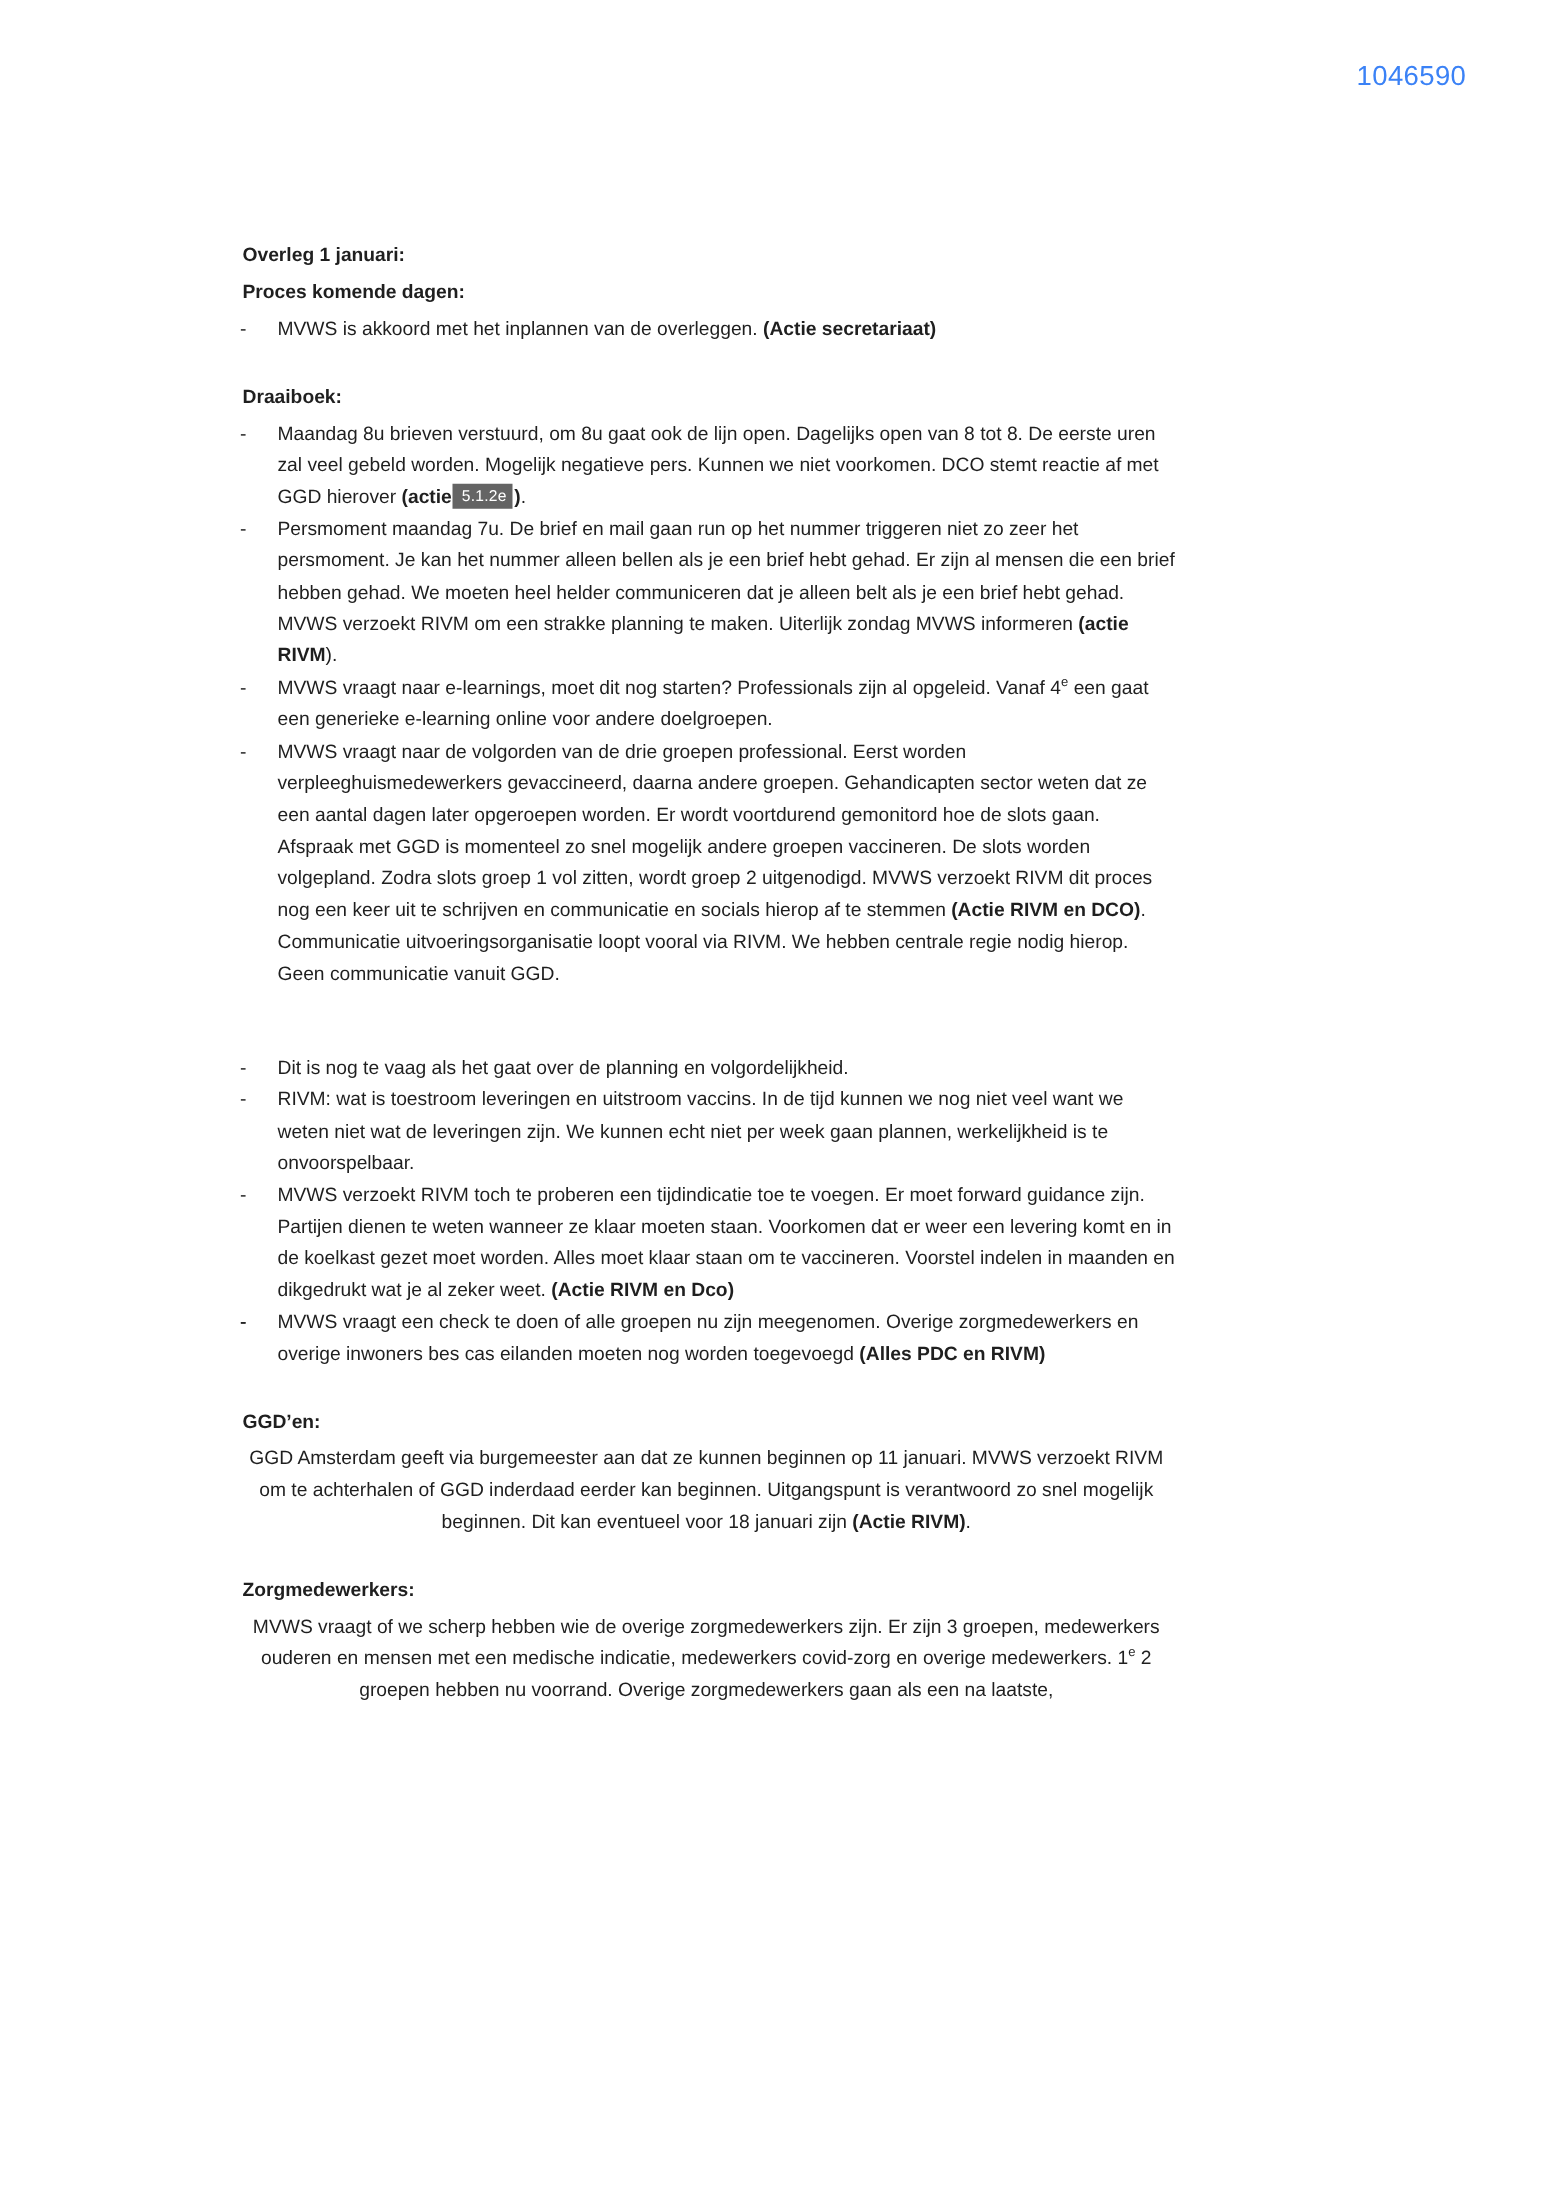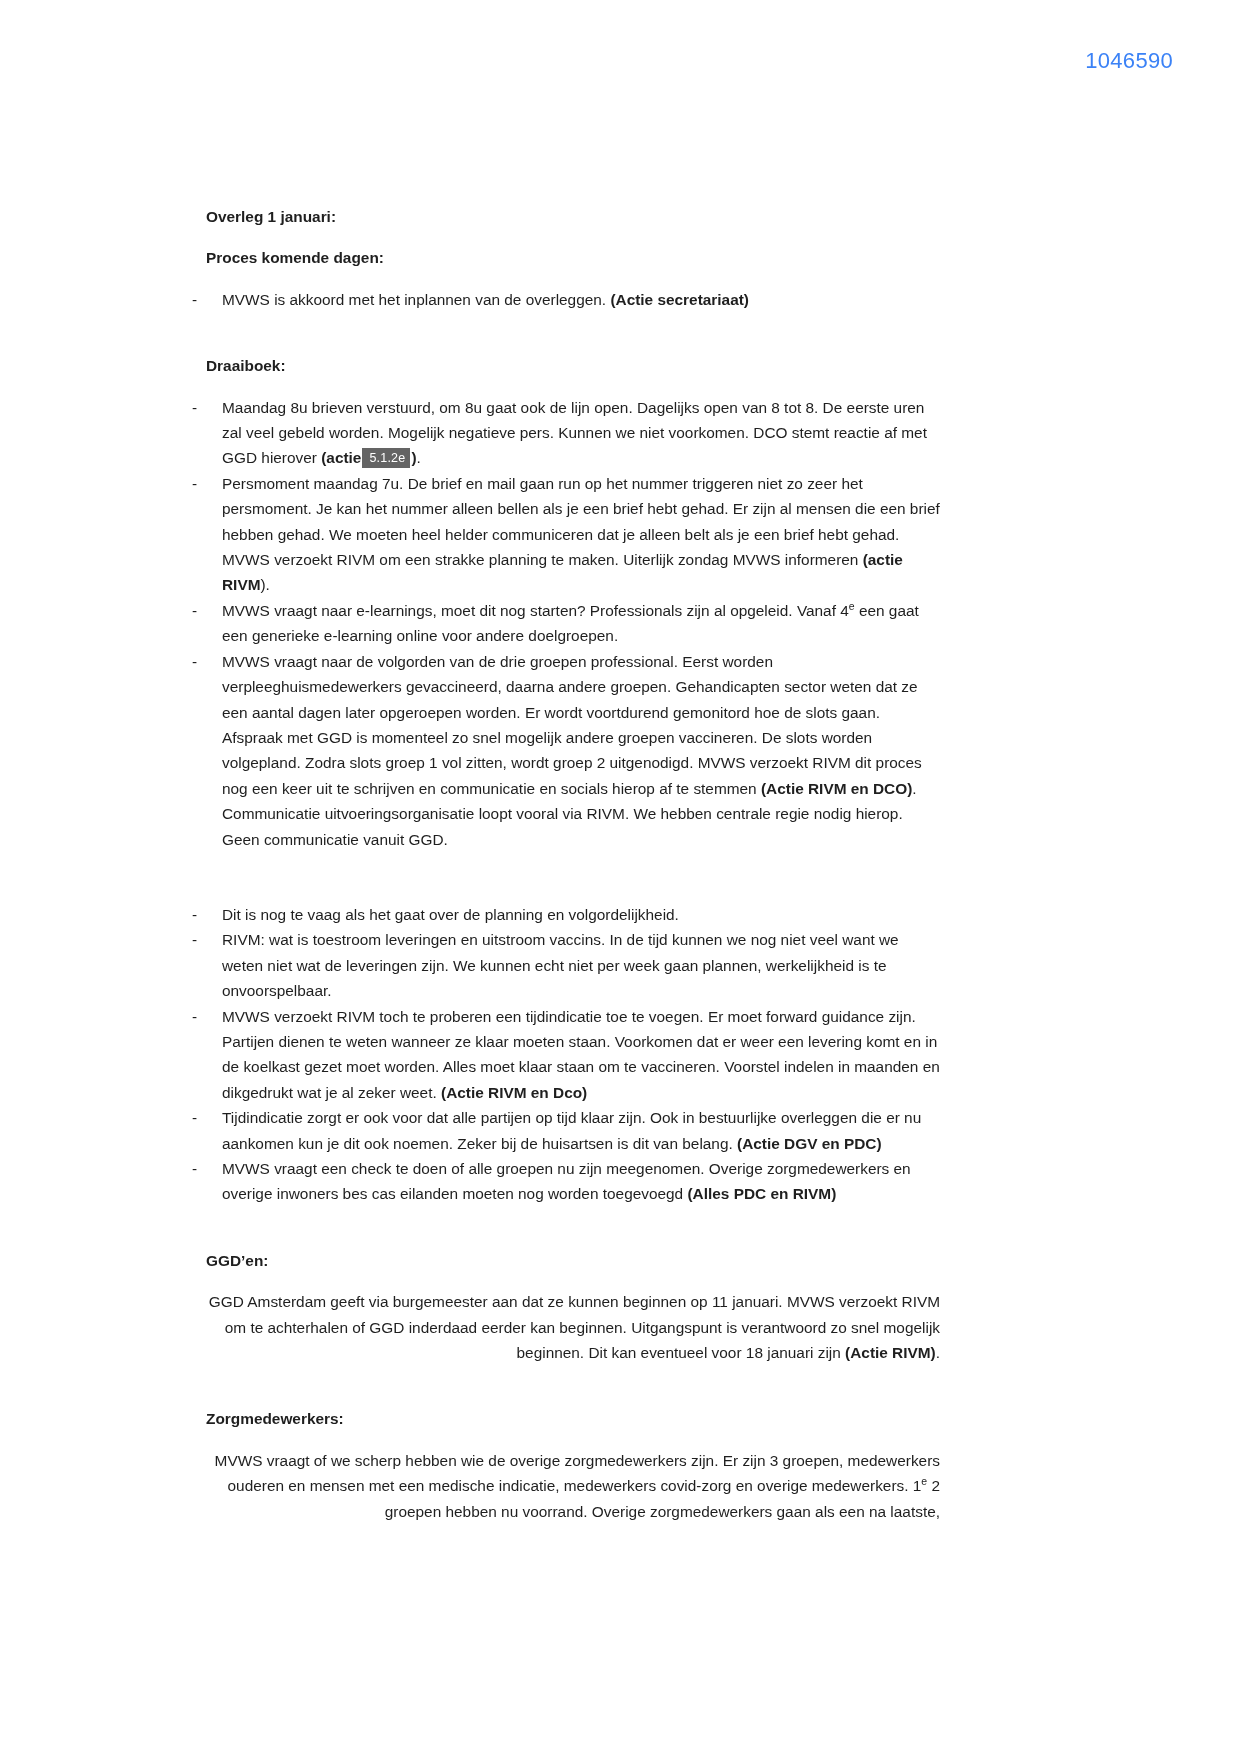--- a/index.html
+++ b/index.html
@@ -34,27 +34,27 @@
     position: absolute;
     left: 190px;
     top: 188px;
     width: 750px;
     font-size: 15.4px;
     line-height: 25.4px;
     color: #1f1f1f;
   }
   .h-line {
     font-weight: bold;
-    margin: 16px;
+    margin: 4px;
     line-height: 25.4px;
   }
   .para {
     margin: 0;
     line-height: 25.4px;
-    text-align: right;
+    text-align: center;
   }
   .spacer-md { height: 25px; }
   ul.bullets {
     list-style: none;
     margin: 0;
     padding: 0;
   }
   ul.bullets > li {
     position: relative;
     padding-left: 32px;
@@ -147,21 +147,20 @@
         <li>
           <span class="dash">-</span>
           <span class="para">RIVM: wat is toestroom leveringen en uitstroom vaccins. In de tijd kunnen we nog niet veel want we weten niet wat de leveringen zijn. We kunnen echt niet per week gaan plannen, werkelijkheid is te onvoorspelbaar.</span>
         </li>
         <li>
           <span class="dash">-</span>
           <span class="para">MVWS verzoekt RIVM toch te proberen een tijdindicatie toe te voegen. Er moet forward guidance zijn. Partijen dienen te weten wanneer ze klaar moeten staan. Voorkomen dat er weer een levering komt en in de koelkast gezet moet worden. Alles moet klaar staan om te vaccineren. Voorstel indelen in maanden en dikgedrukt wat je al zeker weet. <b>(Actie RIVM en Dco)</b></span>
         </li>
         <li>
           <span class="dash">-</span>
-          <span class="para">Tijdindicatie zorgt er ook voor dat alle partijen op tijd klaar zijn. Ook in bestuurlijke overleggen die er nu aankomen kun je dit ook noemen. Zeker bij de huisartsen is dit van belang. <b>(Actie DGV en PDC)</b></span>
         </li>
         <li>
           <span class="dash">-</span>
           <span class="para">MVWS vraagt een check te doen of alle groepen nu zijn meegenomen. Overige zorgmedewerkers en overige inwoners bes cas eilanden moeten nog worden toegevoegd <b>(Alles PDC en RIVM)</b></span>
         </li>
       </ul>
     </div>
 
     <div class="spacer-md"></div>
 

